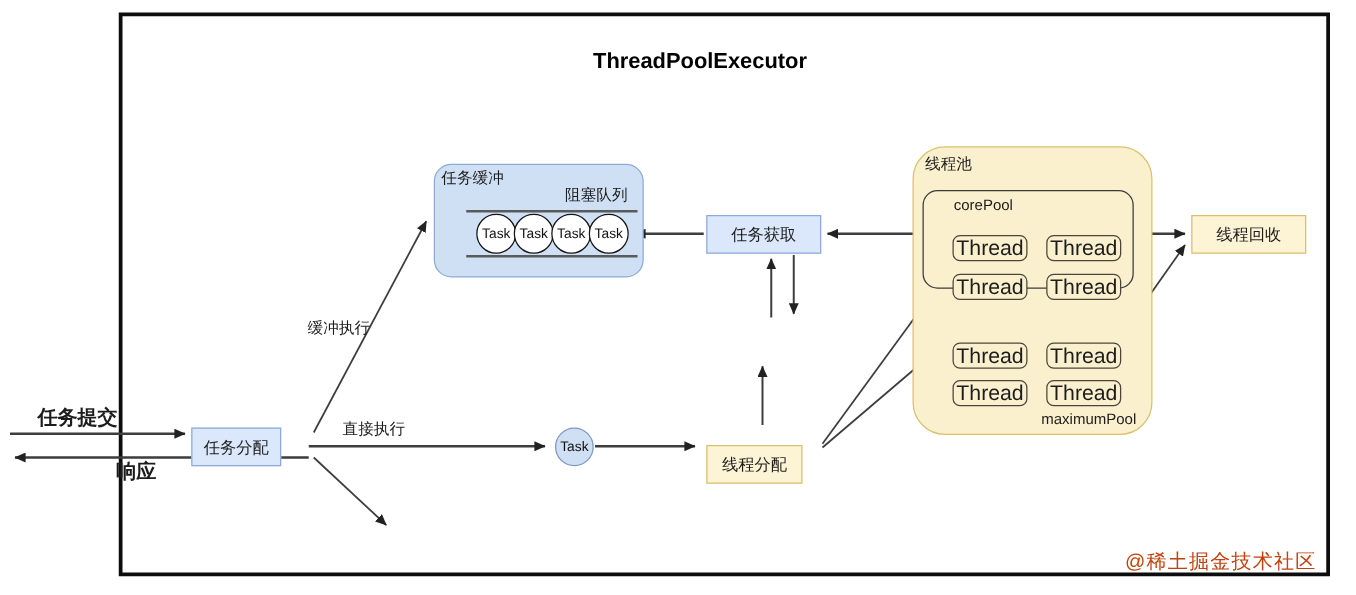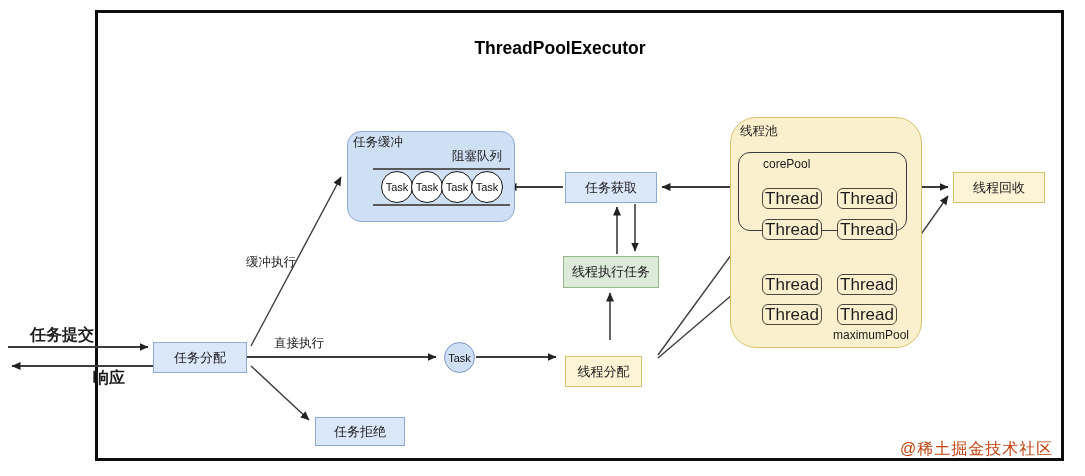--- a/index.html
+++ b/index.html
@@ -65,24 +65,22 @@
   <div class="box buffer" style="left:347px;top:131px;width:168px;height:91px;"></div>
   <div class="label" style="left:353px;top:136px;">任务缓冲</div>
   <div class="label" style="left:452px;top:150px;">阻塞队列</div>
   <div class="qline" style="left:373px;top:168px;width:137px;"></div>
   <div class="qline" style="left:373px;top:204px;width:137px;"></div>
   <div class="qcircle" style="left:381px;top:171px;">Task</div>
   <div class="qcircle" style="left:411px;top:171px;">Task</div>
   <div class="qcircle" style="left:441px;top:171px;">Task</div>
   <div class="qcircle" style="left:471px;top:171px;">Task</div>
 
-  <div class="box blue" style="left:153px;top:342px;width:94px;height:31px;">任务分配</div>
-  <div class="box blue" style="left:315px;top:417px;width:90px;height:29px;">任务拒绝</div>
+  <div class="box blue" style="left:153px;top:342px;width:72px;height:31px;">任务分配</div>
   <div class="box blue" style="left:565px;top:172px;width:92px;height:31px;">任务获取</div>
-  <div class="box green" style="left:563px;top:256px;width:96px;height:32px;">线程执行任务</div>
   <div class="box yellow" style="left:565px;top:356px;width:77px;height:31px;">线程分配</div>
   <div class="box yellow" style="left:953px;top:172px;width:92px;height:31px;">线程回收</div>
 
   <div class="taskdot">Task</div>
 
   <div class="pool" style="left:730px;top:117px;width:192px;height:231px;"></div>
   <div class="label" style="left:740px;top:125px;">线程池</div>
   <div class="corepool" style="left:738px;top:152px;width:169px;height:79px;"></div>
   <div class="label" style="left:763px;top:158px;font-size:12px;">corePool</div>
   <div class="thread" style="left:762px;top:176px;">Thread</div>

